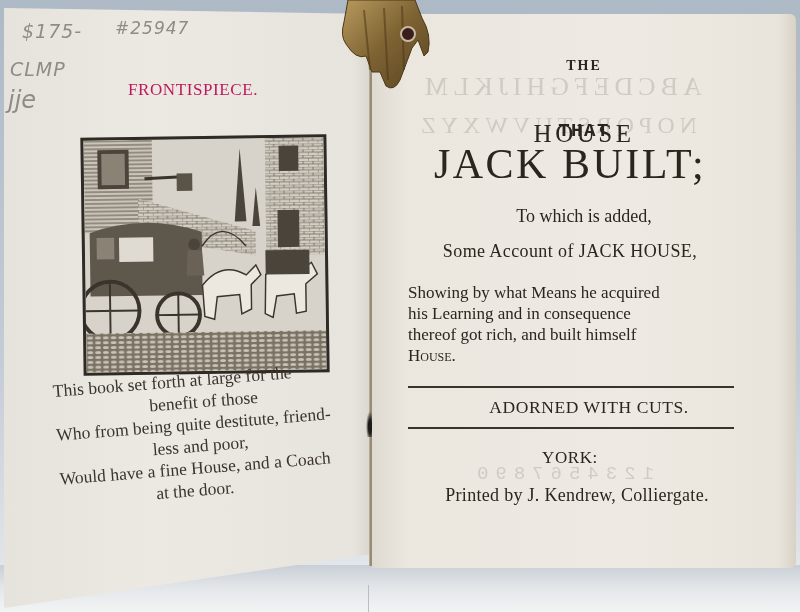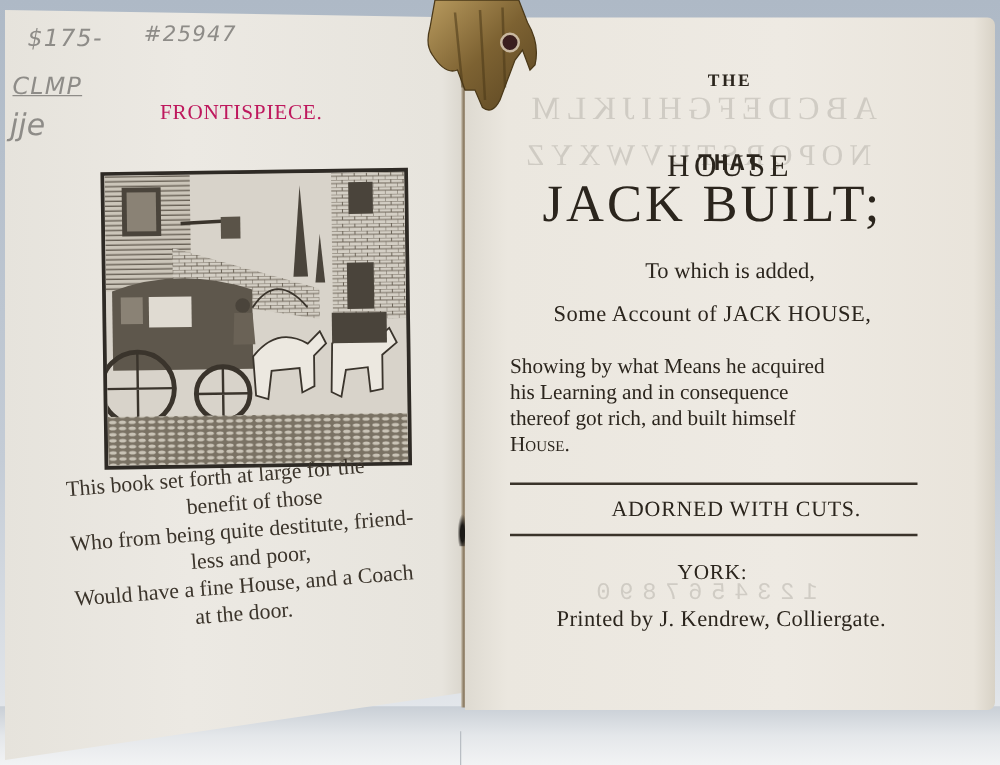--- a/index.html
+++ b/index.html
@@ -35,21 +35,21 @@
     position: absolute; left: 369px; top: 10px; width: 4px; height: 556px;
     background: linear-gradient(90deg, #c2b9a8, #8a7a62, #c6bcab);
   }
   .thread { position:absolute; left: 366px; top: 411px; width: 8px; height: 26px;
     background: radial-gradient(ellipse at 50% 60%, #1c1a17 30%, transparent 70%); }
 
   
   .hand { position: absolute; font-family: "DejaVu Sans", sans-serif; color: #8e8c88; font-style: italic; }
   .hand-price { left: 22px; top: 20px; font-size: 19px; letter-spacing: 1px; }
   .hand-num { left: 115px; top: 18px; font-size: 17px; letter-spacing: 1px; }
-  .hand-code { left: 10px; top: 58px; font-size: 19px; letter-spacing: 1px; text-decoration: underline; }
+  .hand-code { left: 10px; top: 58px; font-size: 19px; letter-spacing: 1px; }
   .hand-init { left: 8px; top: 86px; font-size: 24px; }
 
   .frontis-heading {
     position: absolute; left: 128px; top: 80px; font-size: 17px; letter-spacing: 0.6px; color: #be185d;
   }
 
   
   .woodcut {
     position: absolute; left: 82px; top: 136px; width: 246px; height: 238px;
     transform: rotate(-0.8deg);

